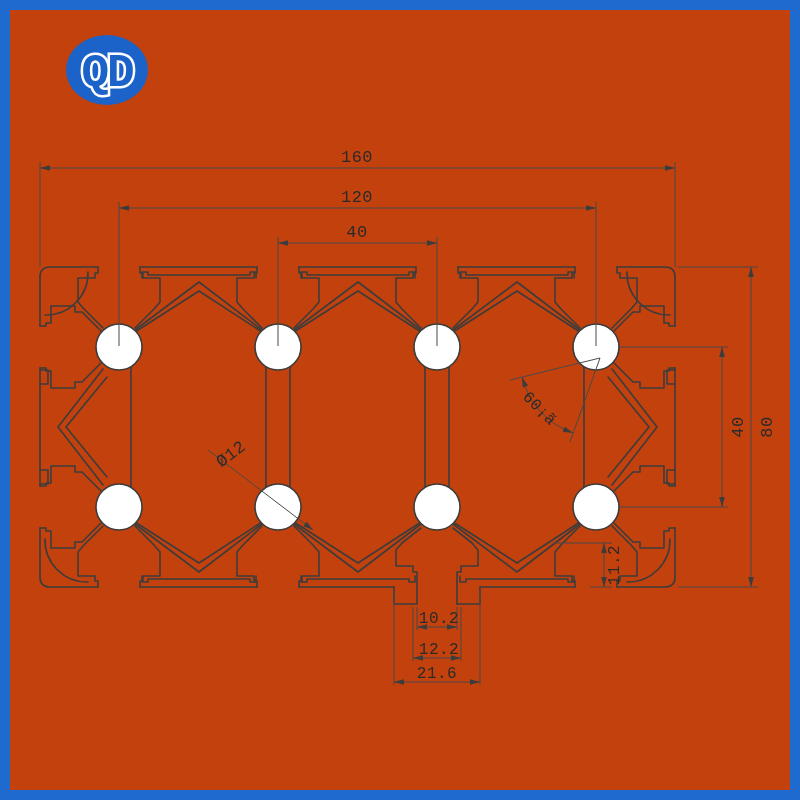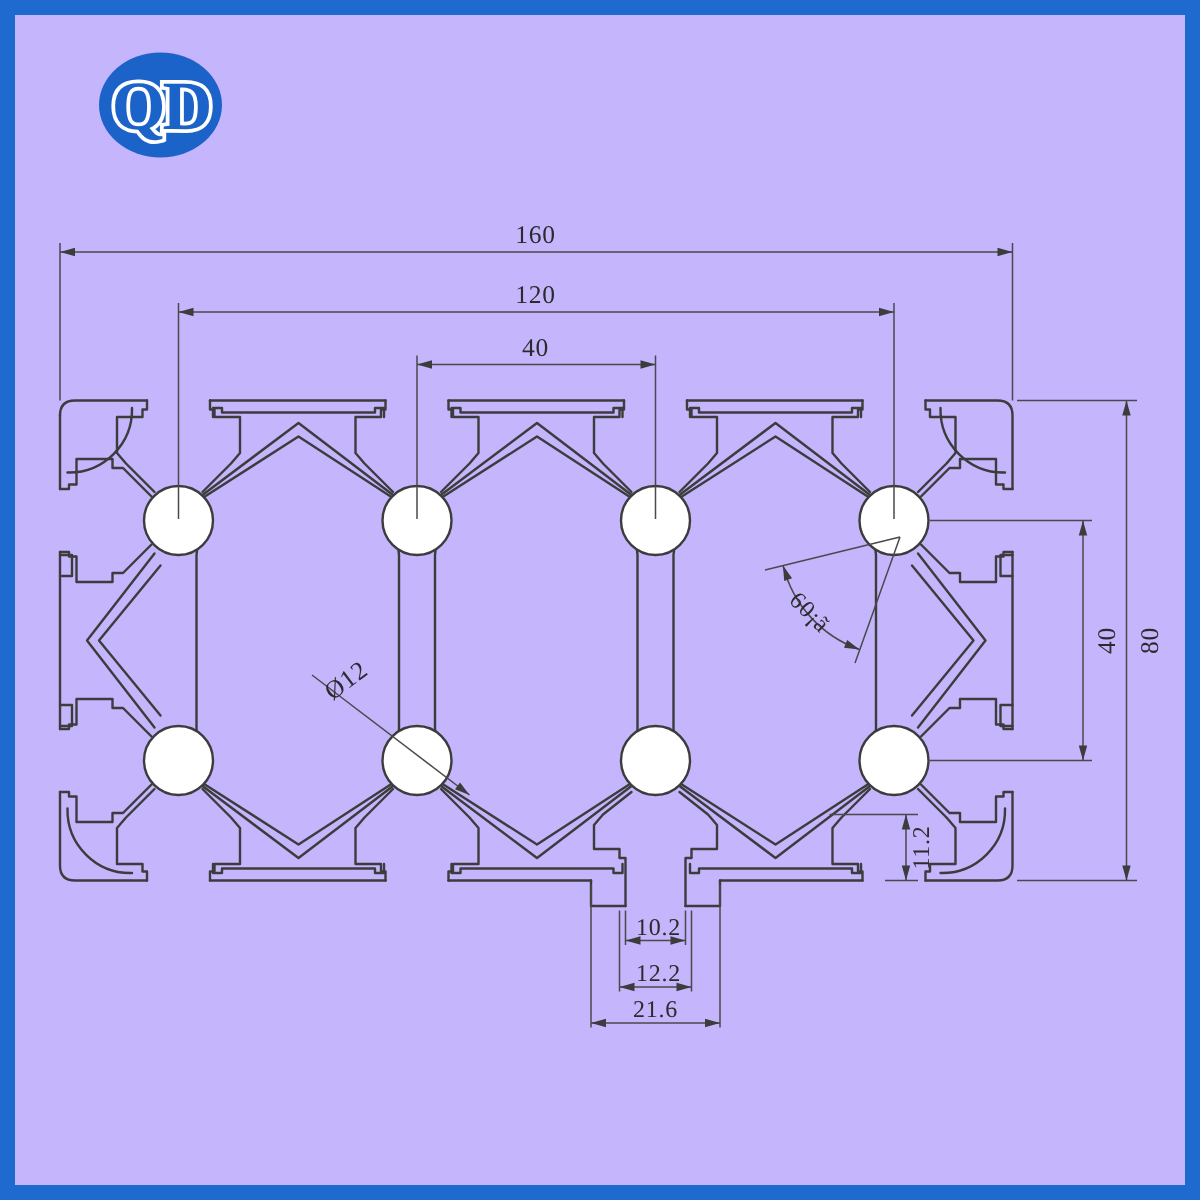--- a/index.html
+++ b/index.html
@@ -1,18 +1,18 @@
 <!DOCTYPE html>
 <html><head>
 <meta charset="utf-8">
 <style>
   html,body{margin:0;padding:0;background:#ffffff;}
   .page{position:relative;width:800px;height:800px;box-sizing:border-box;
-        border:10px solid #1e6ace;background:#c4b5fd;overflow:hidden;
-        font-family:Liberation Serif, serif;text-align:right;}
+        border:10px solid #1e6ace;background:#c2410c;overflow:hidden;
+        font-family:Liberation Mono, monospace;text-align:right;}
   svg{position:absolute;left:0;top:0;display:block;}
   .pline{fill:none;stroke:#3c3c3c;stroke-width:1.6;stroke-linejoin:round;stroke-linecap:round;}
   .boss{fill:#ffffff;stroke:#3c3c3c;stroke-width:1.6;}
   .dline{fill:none;stroke:#4a4a4a;stroke-width:1;}
   .dtxt{fill:#2b2b2b;font-size:17px;letter-spacing:.5px;}
   .dtxt2{fill:#2b2b2b;font-size:16px;letter-spacing:.5px;}
   .ah{fill:#3c3c3c;}
   .logo-txt{font-weight:bold;font-size:46px;letter-spacing:-2px;
             stroke:#ffffff;stroke-width:5px;paint-order:stroke;}
 </style>

